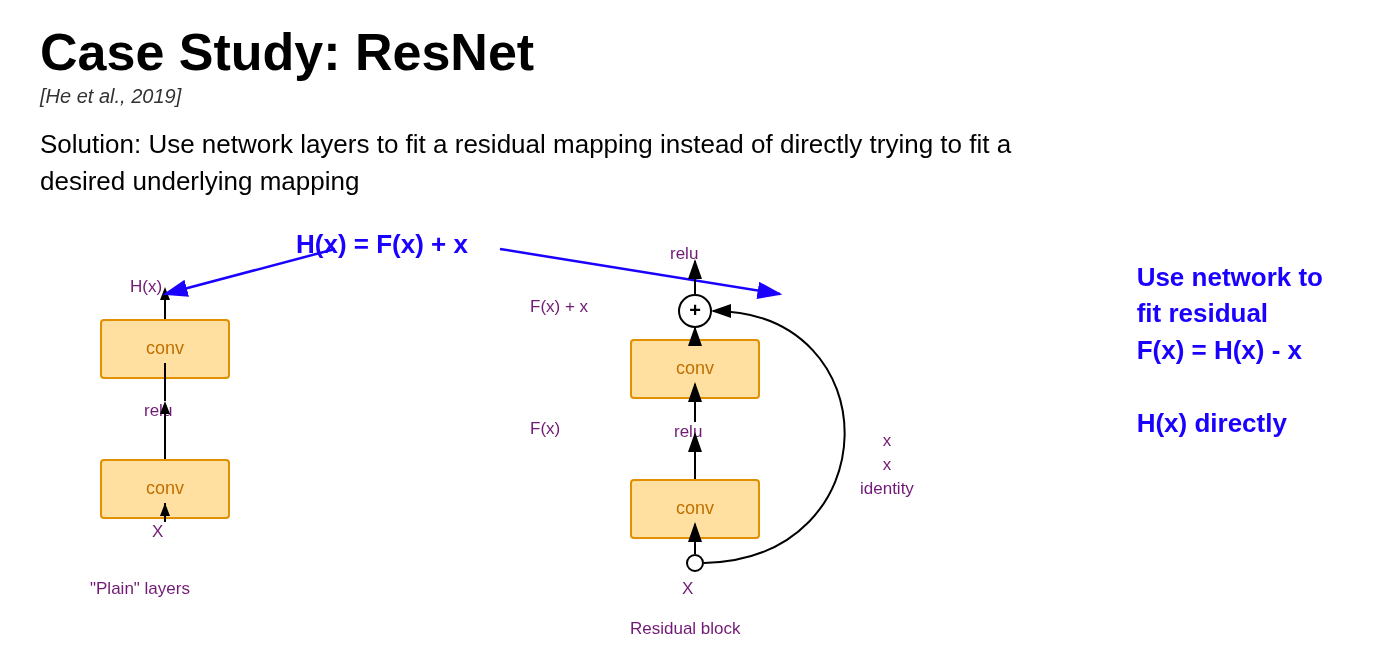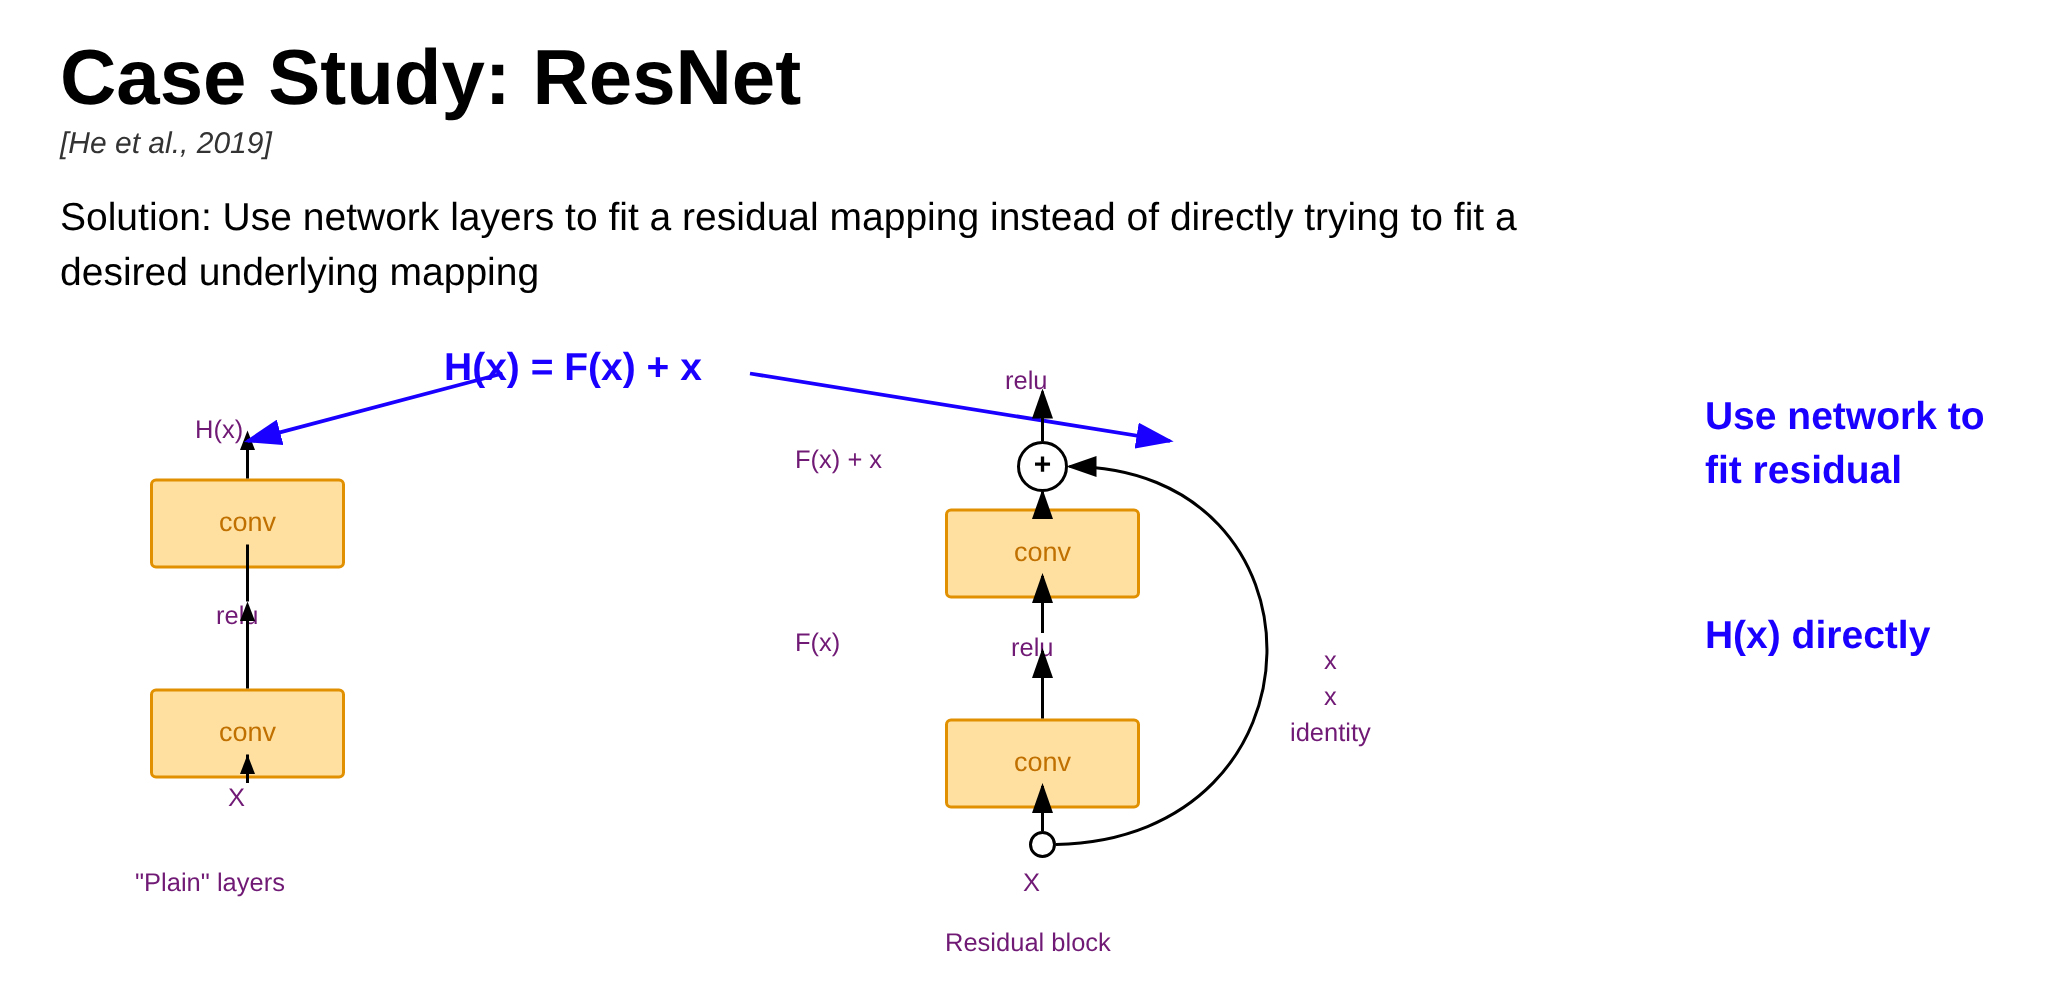--- a/index.html
+++ b/index.html
@@ -250,19 +250,19 @@
 
         <line x1="65" y1="315" x2="65" y2="285" stroke="#000" stroke-width="2" marker-end="url(#arrowBlack)"></line>
 
         <path d="M 74 324 C 260 320 260 72 83 72" fill="none" stroke="#000" stroke-width="2" marker-end="url(#arrowBlack)"></path>
       </svg>
     </div>
 
     <div class="side-note">
       <span>Use network to</span><br>
       <span>fit residual</span><br>
-      <br>
+      <span>F(x) = H(x) - x</span><br>
       <br>
       <span>H(x) directly</span>
     </div>
 
   </div>
 </div>
 
 </body></html>

